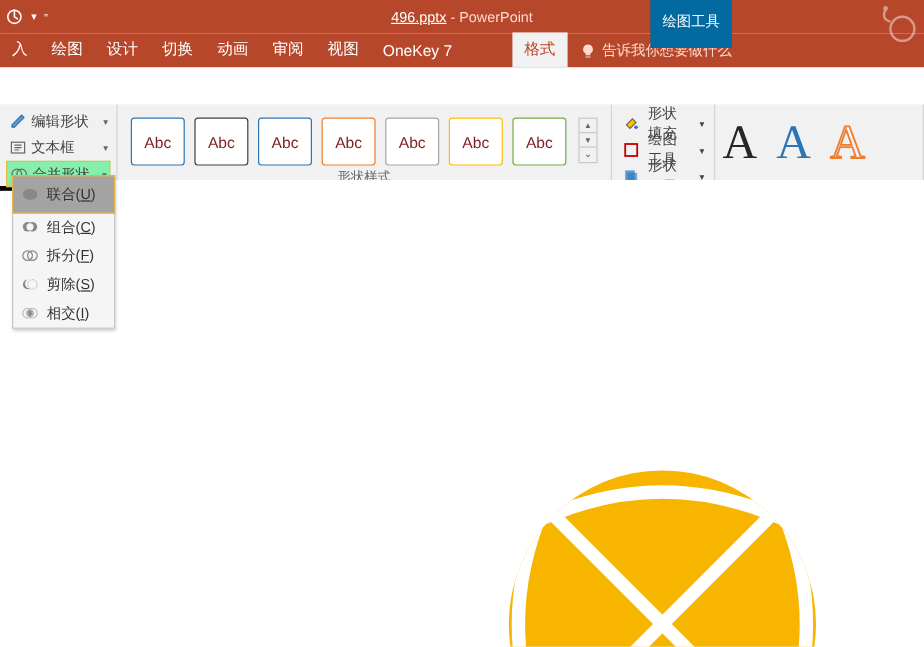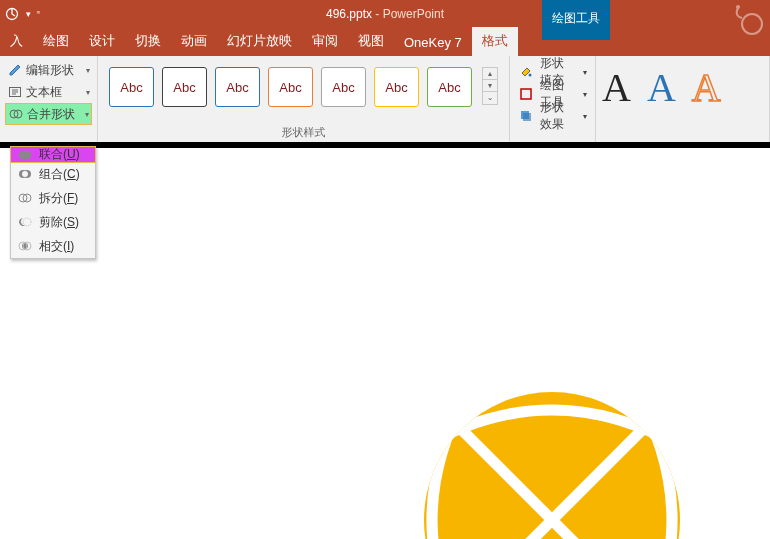--- a/index.html
+++ b/index.html
@@ -3,31 +3,31 @@
 <meta charset="utf-8">
 <style>
   * { margin: 0; padding: 0; box-sizing: border-box; font-family: "Microsoft YaHei", sans-serif; }
   body { width: 770px; height: 539px; overflow: hidden; background: #fff; position: relative; }
 
   .titlebar { background: #B7472A; height: 28px; display: flex; align-items: center; color: #fff; font-size: 12px; }
   .qat { display: flex; align-items: center; gap: 6px; padding-left: 4px; }
   .qat .touch-icon { width: 16px; height: 16px; display: inline-flex; align-items: center; justify-content: center; }
   .qat .caret { font-size: 9px; }
   .titlebar .title { position: absolute; left: 50%; transform: translateX(-50%); }
-  .titlebar .title .fname { color: #fff; }
+  .titlebar .title .fname { color: #fff; text-decoration: underline; }
   .titlebar .title .app { color: #ffd9cf; }
   .titlebar .tools { position: absolute; right: 160px; top: 0; background: #0369a1; height: 40px; padding: 4px 10px; line-height: 28px; font-size: 12px; }
 
   .tabs { background: #B7472A; height: 28px; display: flex; align-items: flex-end; color: #fff; font-size: 13px; }
   .tab { padding: 5px 10px 6px; cursor: pointer; }
-  .tab.active { background: #F1F1F1; color: #B7472A; }
+  .tab.active { background: #F1F1F1; color: #B7472A; margin-left: 40px; }
   .tell-me { display: flex; align-items: center; gap: 5px; padding: 5px 10px; color: #ffd9cf; font-size: 12px; }
   .bulb { width: 14px; height: 14px; }
 
-  .ribbon { background: #F1F1F1; border-bottom: 6px solid #000000; height: 92px; display: flex; position: relative; }
+  .ribbon { background: #F1F1F1; border-bottom: 4px solid #000000; height: 72px; display: flex; position: relative; margin-top: 31px; }
   .group { border-right: 1px solid #D4D4D4; padding: 3px 5px 2px; display: flex; flex-direction: column; justify-content: space-between; }
   .group-label { text-align: center; font-size: 11px; color: #666; padding-top: 2px; }
 
   .edit-group { width: 98px; }
   .edit-item { display: flex; align-items: center; gap: 3px; font-size: 12px; color: #444; height: 22px; padding: 0 2px; }
   .edit-item .drop { font-size: 8px; color: #666; margin-left: auto; }
   .edit-item.highlight { background: #86efac; border: 1px solid #E8B84D; }
   .mini-icon { width: 16px; height: 16px; display: inline-flex; align-items: center; justify-content: center; flex-shrink: 0; }
 
   .styles-group { flex: 0 0 auto; }
@@ -39,21 +39,21 @@
 
   .shape-fx-group { padding: 5px 8px 2px; width: 86px; }
   .fx-item { display: flex; align-items: center; gap: 6px; font-size: 12px; color: #444; height: 22px; }
 
   .wordart-group { padding: 8px 6px 2px; flex: 1; }
   .wa-row { display: flex; gap: 16px; }
   .wa-A { font-size: 40px; font-weight: 400; font-family: "Times New Roman", serif; }
 
   .dropdown { position: absolute; left: 10px; top: 146px; width: 86px; background: #F5F5F5; border: 1px solid #C6C6C6; box-shadow: 1px 2px 3px rgba(0,0,0,0.25); z-index: 10; }
   .dd-item { display: flex; align-items: center; gap: 6px; font-size: 12px; color: #333; height: 24px; padding: 0 6px; }
-  .dd-item.sel { background: #d946ef; border: 1px solid #E8B84D; height: 17px; margin: -1px; }
+  .dd-item.sel { background: #a3a3a3; border: 1px solid #E8B84D; height: 32px; margin: -1px; }
   .dd-item u { text-decoration: underline; }
   .dd-icon { width: 16px; height: 16px; display: inline-flex; align-items: center; justify-content: center; }
 
   .canvas { position: absolute; left: 12px; top: 150px; right: 0; bottom: 0; background: #fff; }
 
   .arrow { position: absolute; left: 100px; top: 152px; transform: rotate(-28deg); }
 
   .ball { position: absolute; left: 410px; top: 240px; }
 
   .corner-deco { position: absolute; right: 4px; top: 4px; opacity: 0.45; }
@@ -82,25 +82,30 @@
       <circle cx="6" cy="3" r="2" fill="#fff"></circle>
     </svg>
 </div>
 
 <div class="tabs" data-interactable="false">
   <div class="tab" data-interactable="true">入</div>
   <div class="tab" data-interactable="true">绘图</div>
   <div class="tab" data-interactable="true">设计</div>
   <div class="tab" data-interactable="true">切换</div>
   <div class="tab" data-interactable="true">动画</div>
-  <div class="tab" data-interactable="true">幻灯片放映</div>
   <div class="tab" data-interactable="true">审阅</div>
   <div class="tab" data-interactable="true">视图</div>
   <div class="tab" data-interactable="true">OneKey 7</div>
   <div class="tab active" data-interactable="true">格式</div>
+  <div class="tell-me" data-interactable="true">
+    <svg class="bulb" data-interactable="false" viewBox="0 0 14 14">
+        <path d="M7 1a4 4 0 0 0-2 7.5V10h4V8.5A4 4 0 0 0 7 1z M5 11h4v1H5z" fill="#ffd9cf"></path>
+      </svg>
+    <span data-interactable="false">告诉我你想要做什么</span>
+  </div>
 </div>
 
 <div class="ribbon" data-interactable="false">
 
   <div class="group edit-group" data-interactable="false">
     <div>
       <div class="edit-item" data-interactable="true">
         <span class="mini-icon" data-interactable="false">
             <svg width="14" height="14" viewBox="0 0 14 14">
               <path d="M2 10 L10 2 L12 4 L4 12 L2 12 Z" fill="#5B9BD5" stroke="#2E74B5"></path>

